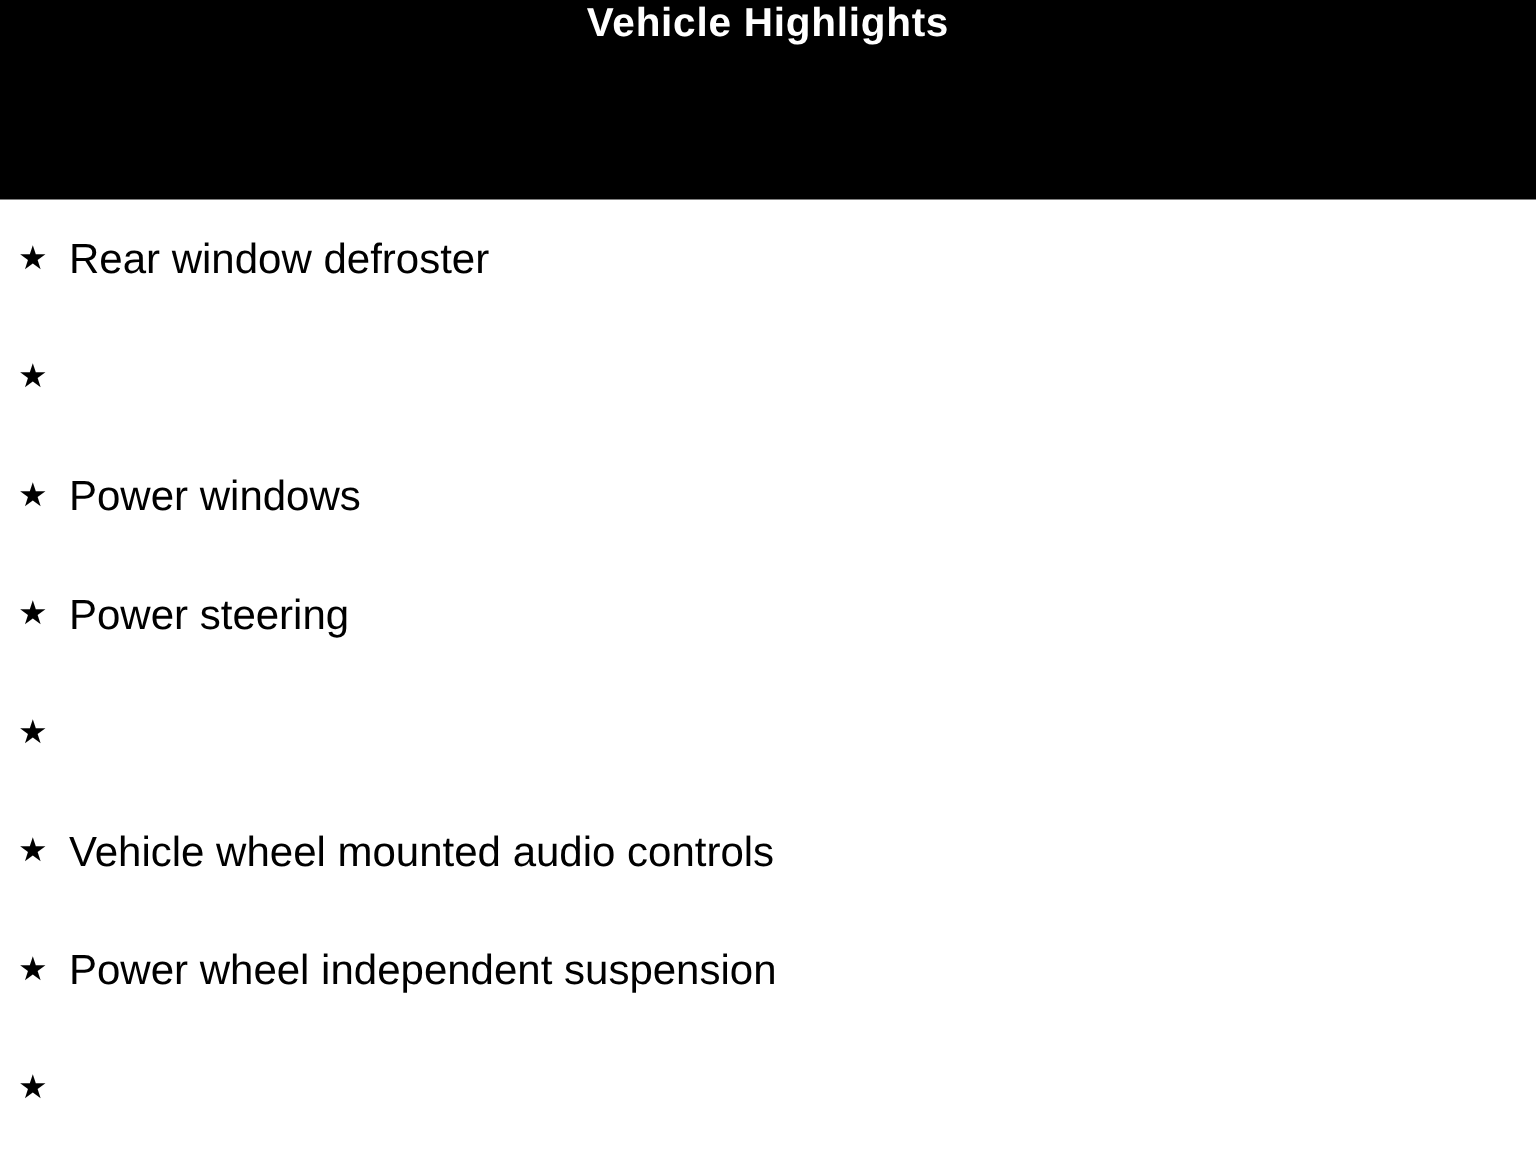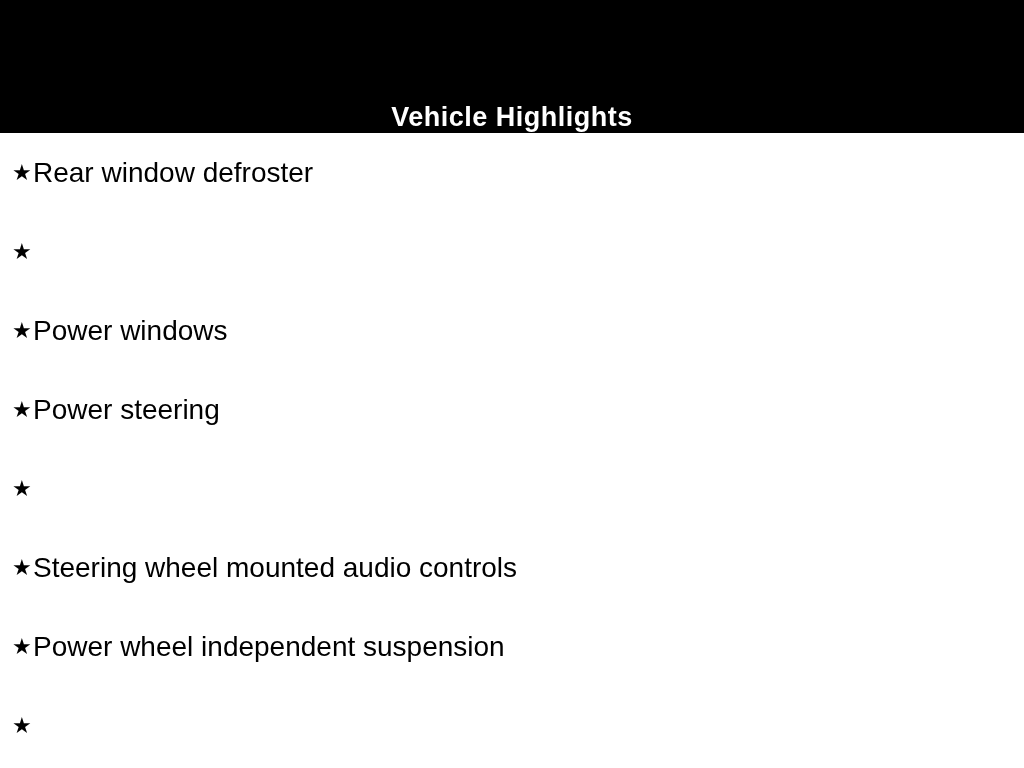--- a/index.html
+++ b/index.html
@@ -10,21 +10,21 @@
     height: 768px;
     background: #ffffff;
     font-family: "Liberation Sans", sans-serif;
     overflow: hidden;
   }
   .header {
     width: 100%;
     height: 133px;
     background: #000000;
     display: flex;
-    align-items: flex-end;
+    align-items: flex-start;
     justify-content: center;
   }
   .page-title {
     margin: 0;
     color: #ffffff;
     font-size: 27px;
     font-weight: bold;
     letter-spacing: 0.5px;
     font-family: "Liberation Sans", sans-serif;
   }
@@ -40,20 +40,21 @@
   .star {
     font-size: 22px;
     line-height: 1;
     color: #000000;
     width: 21px;
     text-align: left;
     flex: 0 0 auto;
     font-family: "DejaVu Sans", sans-serif;
   }
   .label {
+    margin-left: 13px;
     font-size: 28px;
     color: #000000;
     line-height: 1;
     white-space: nowrap;
   }
 </style>
 </head>
 <body>
 
 <div class="header">
@@ -79,21 +80,21 @@
     <span class="star">★</span>
     <span class="label">Power steering</span>
   </div>
 
   <div class="item">
     <span class="star">★</span>
   </div>
 
   <div class="item">
     <span class="star">★</span>
-    <span class="label">Steering wheel mounted audio controls</span>
+    <span class="label">Vehicle wheel mounted audio controls</span>
   </div>
 
   <div class="item">
     <span class="star">★</span>
     <span class="label">Power wheel independent suspension</span>
   </div>
 
   <div class="item">
     <span class="star">★</span>
   </div>

